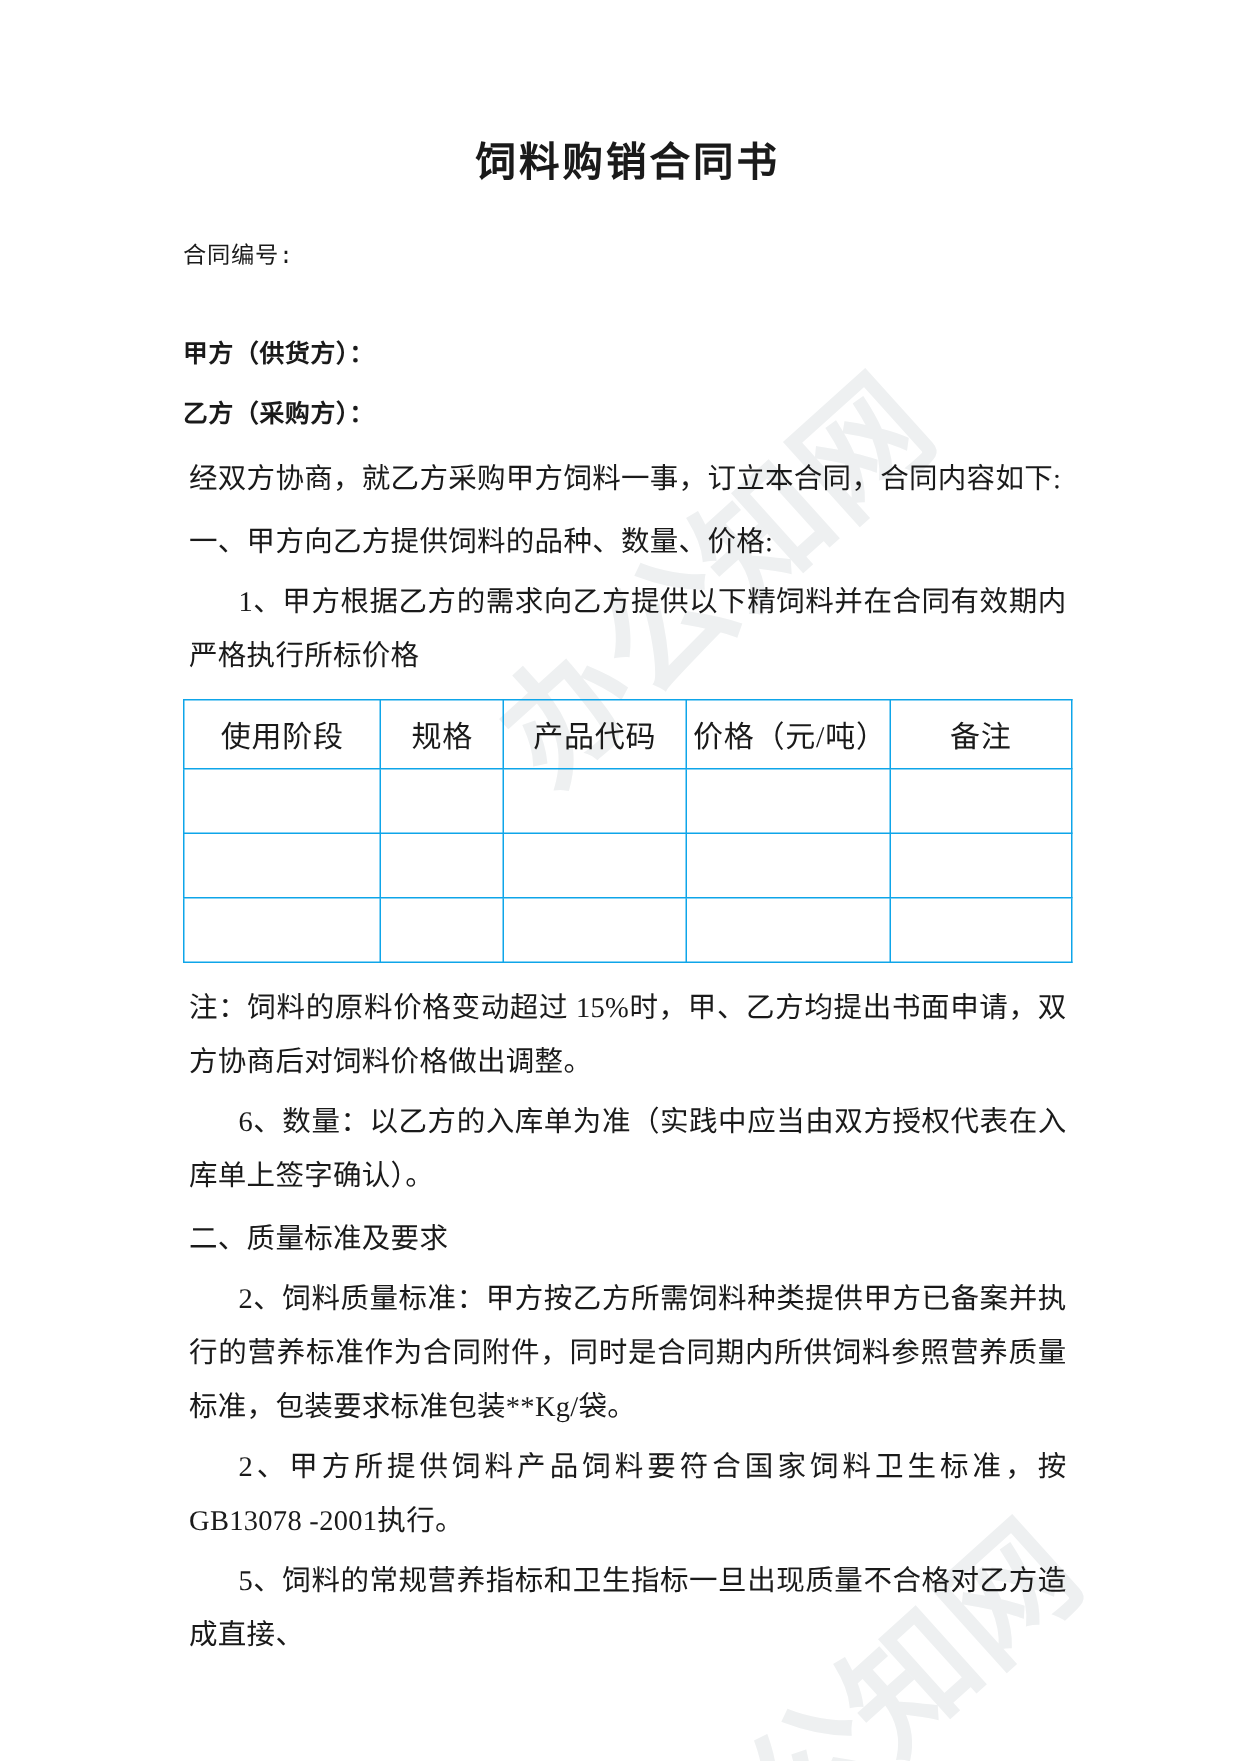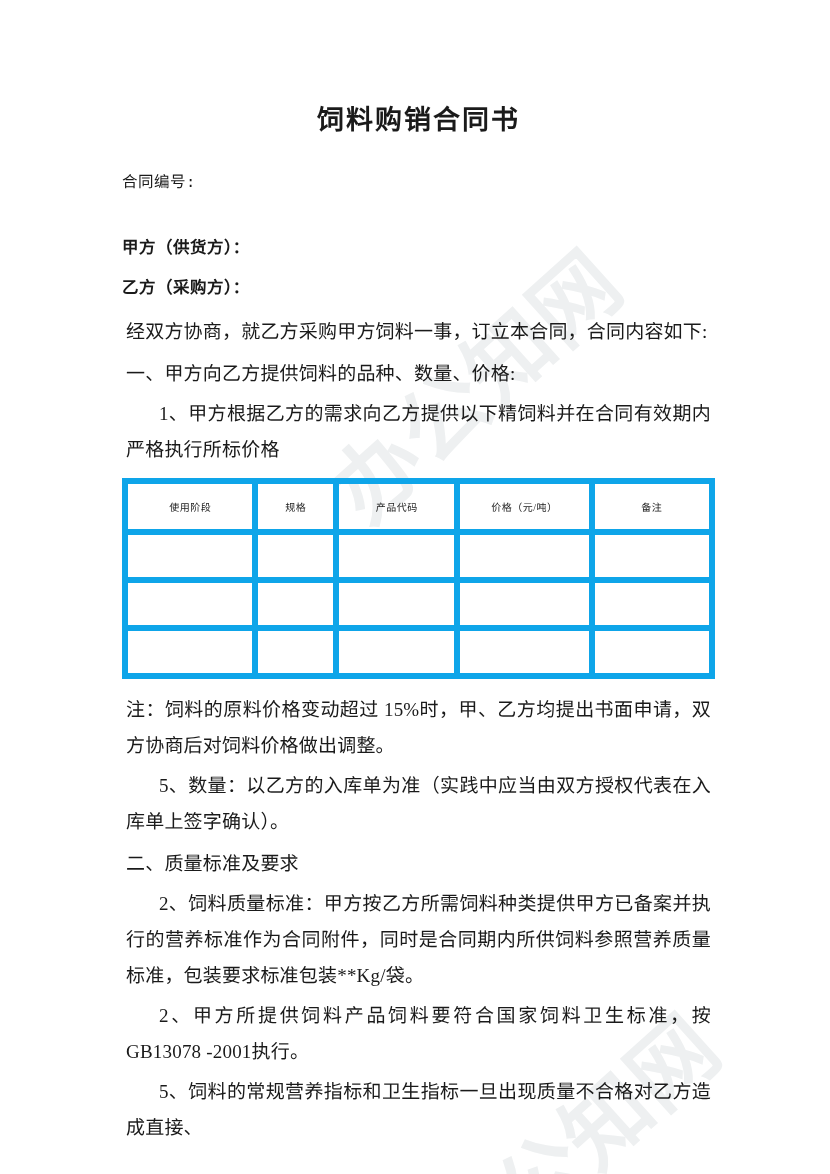--- a/index.html
+++ b/index.html
@@ -50,21 +50,21 @@
     transform-origin: left top;
   }
 
   
   .page {
     position: relative;
     z-index: 1;
     width: 830px;
     height: 1174px;
     box-sizing: border-box;
-    padding: 12px 115px 0 122px;
+    padding: 0 115px 0 122px;
   }
 
   .doc-title {
     margin: 0;
     padding-top: 92px;
     text-align: center;
     font-size: 27px;
     font-weight: 700;
     letter-spacing: 2px;
     line-height: 1.25;
@@ -106,27 +106,27 @@
 
   
   table.price-table {
     width: 100%;
     border-collapse: collapse;
     margin: 10px 0 6px 0;
     table-layout: fixed;
   }
   table.price-table td,
   table.price-table th {
-    border: 6px solid #0ea5e9;
+    border: 1px solid #0ea5e9;
     height: 42px;
     padding: 0 4px;
     text-align: center;
     vertical-align: middle;
     font-weight: 400;
-    font-size: 10px;
+    font-size: 20px;
     letter-spacing: 0.5px;
   }
   table.price-table thead th {
     height: 45px;
   }
   table.price-table col.c0 { width: 22.2%; }
   table.price-table col.c1 { width: 13.8%; }
   table.price-table col.c2 { width: 20.6%; }
   table.price-table col.c3 { width: 22.9%; }
   table.price-table col.c4 { width: 20.5%; }
@@ -197,21 +197,21 @@
         <td></td>
         <td></td>
         <td></td>
         <td></td>
       </tr>
     </tbody>
   </table>
 
   <p class="body-line after-table">注：饲料的原料价格变动超过 15%时，甲、乙方均提出书面申请，双方协商后对饲料价格做出调整。</p>
 
-  <p class="body-line indent">5、数量：以乙方的入库单为准（实践中应当由双方授权代表在入库单上签字确认）。</p>
+  <p class="body-line indent">6、数量：以乙方的入库单为准（实践中应当由双方授权代表在入库单上签字确认）。</p>
 
   <p class="body-line heading section-head">二、质量标准及要求</p>
 
   <p class="body-line indent">2、饲料质量标准：甲方按乙方所需饲料种类提供甲方已备案并执行的营养标准作为合同附件，同时是合同期内所供饲料参照营养质量标准，包装要求标准包装**Kg/袋。</p>
 
   <p class="body-line indent">2、甲方所提供饲料产品饲料要符合国家饲料卫生标准，按 GB13078 -2001执行。</p>
 
   <p class="body-line indent">5、饲料的常规营养指标和卫生指标一旦出现质量不合格对乙方造成直接、</p>
 
 </div>

